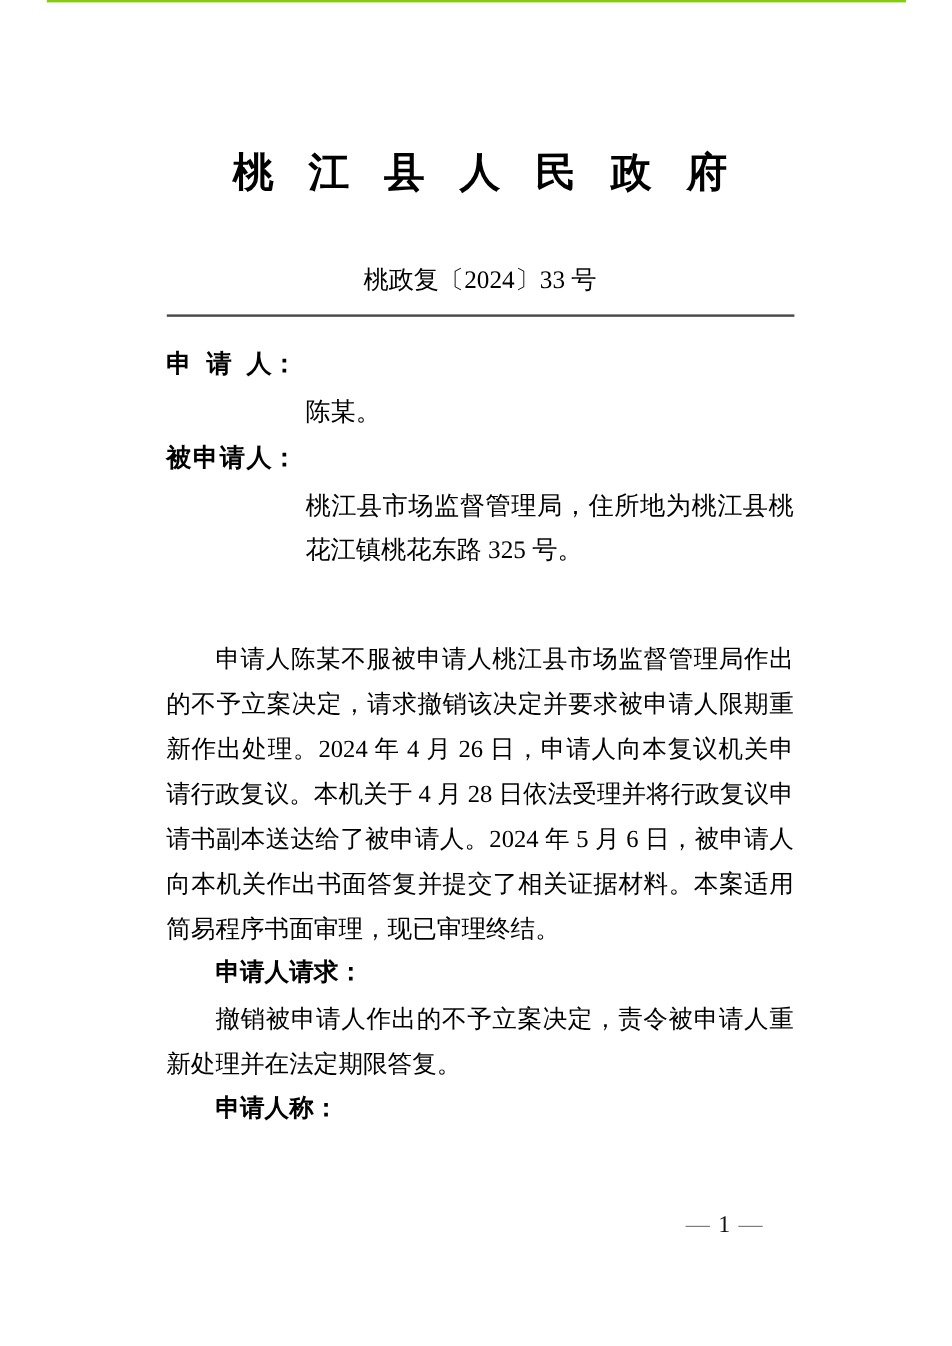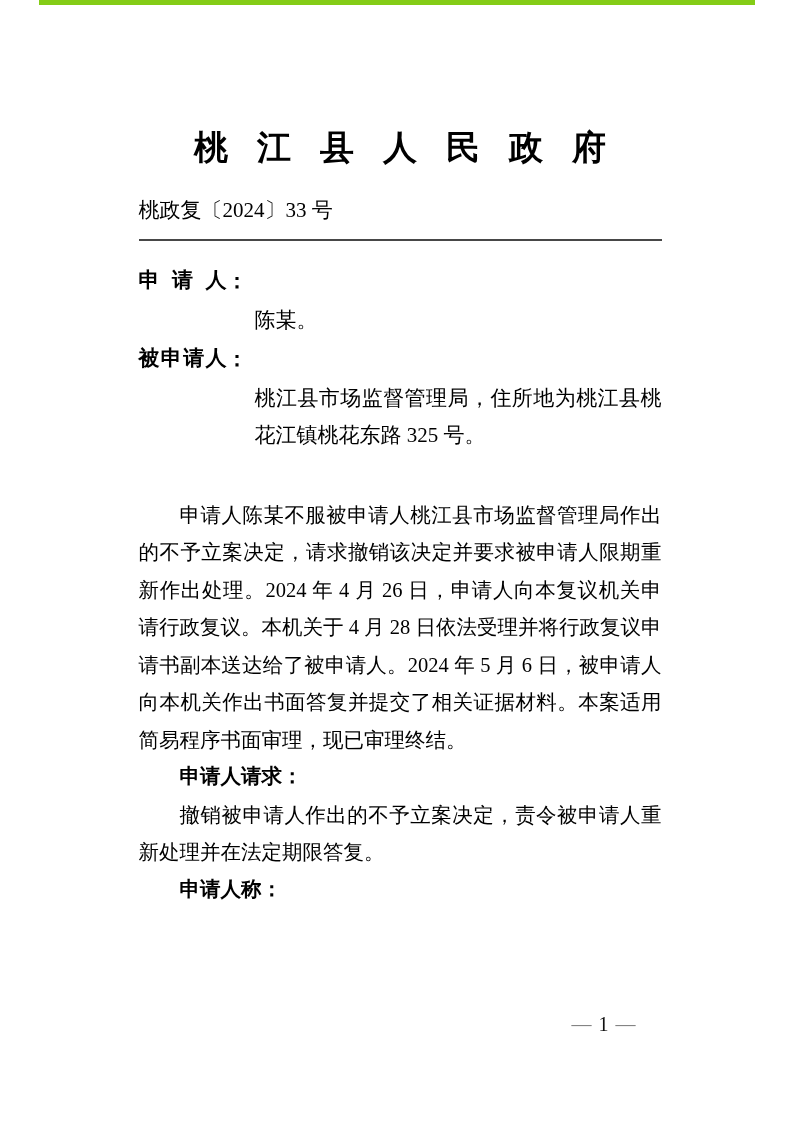--- a/index.html
+++ b/index.html
@@ -8,21 +8,21 @@
     background: #ffffff;
   }
   .page {
     position: relative;
     width: 716px;
     height: 1122px;
     margin: 0 auto;
     background: #ffffff;
     box-sizing: border-box;
     padding: 122px 93px 0 100px;
-    border-top: 5px solid #84cc16;
+    border-top: 2px solid #84cc16;
     font-family: "Liberation Serif", serif;
     color: #000000;
     overflow: hidden;
   }
   .header-title {
     text-align: center;
     font-size: 34px;
     line-height: 42px;
     font-weight: 600;
     letter-spacing: 29px;
@@ -34,24 +34,24 @@
     font-family: "Liberation Sans", sans-serif;
     font-weight: bold;
     font-size: 52px;
     line-height: 64px;
     letter-spacing: 29px;
     padding-left: 29px;
     margin-top: 4px;
     white-space: nowrap;
   }
   .doc-number {
-    text-align: left;
+    text-align: center;
     font-size: 21px;
     line-height: 26px;
-    margin-top: 28px;
+    margin-top: 54px;
   }
   .rule {
     border: none;
     border-top: 2.5px solid #474747;
     margin: 16px 0 0 0;
     width: 100%;
   }
   .parties {
     margin-top: 21px;
     font-size: 21px;
@@ -75,21 +75,21 @@
     font-weight: bold;
     flex: 0 0 auto;
     margin-right: 7px;
   }
   .party-content {
     flex: 1 1 auto;
     text-align: justify;
     margin-top: 40px;
   }
   .body-text {
-    margin-top: 42px;
+    margin-top: 54px;
     font-size: 20.5px;
     line-height: 37.5px;
   }
   .para {
     margin: 0;
     text-align: justify;
     text-indent: 2em;
   }
   .section-heading {
     margin: 0;

